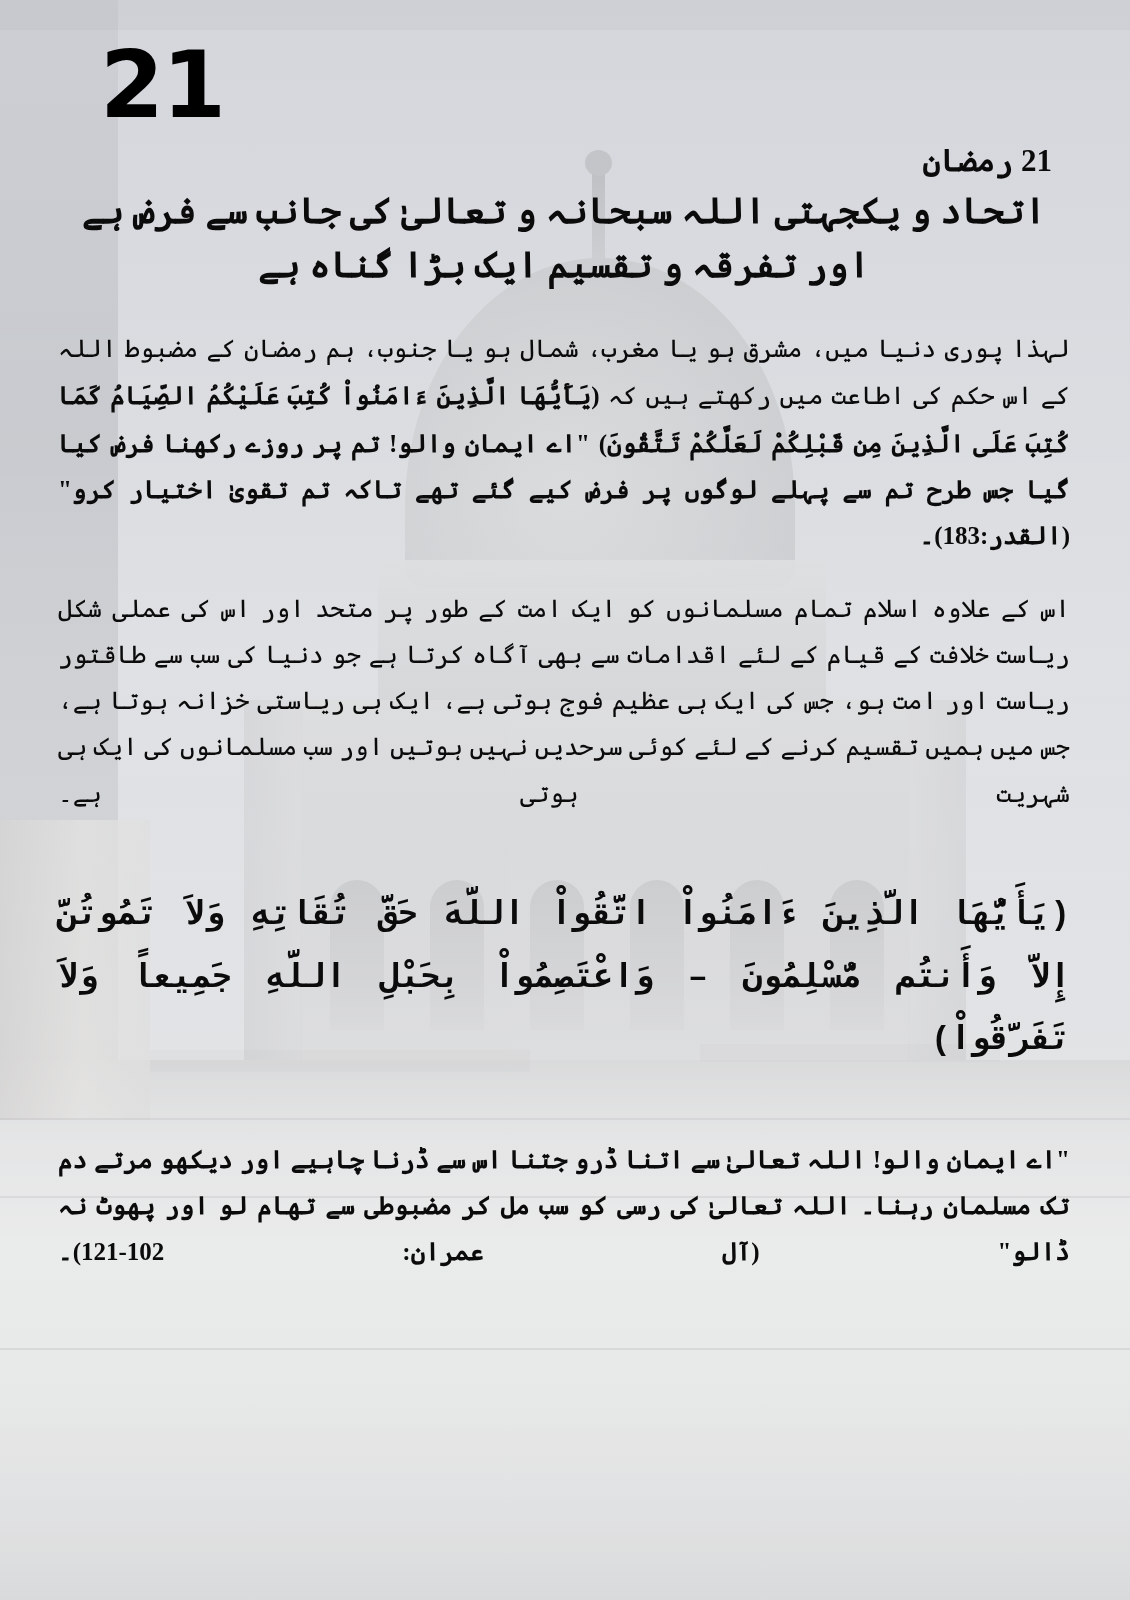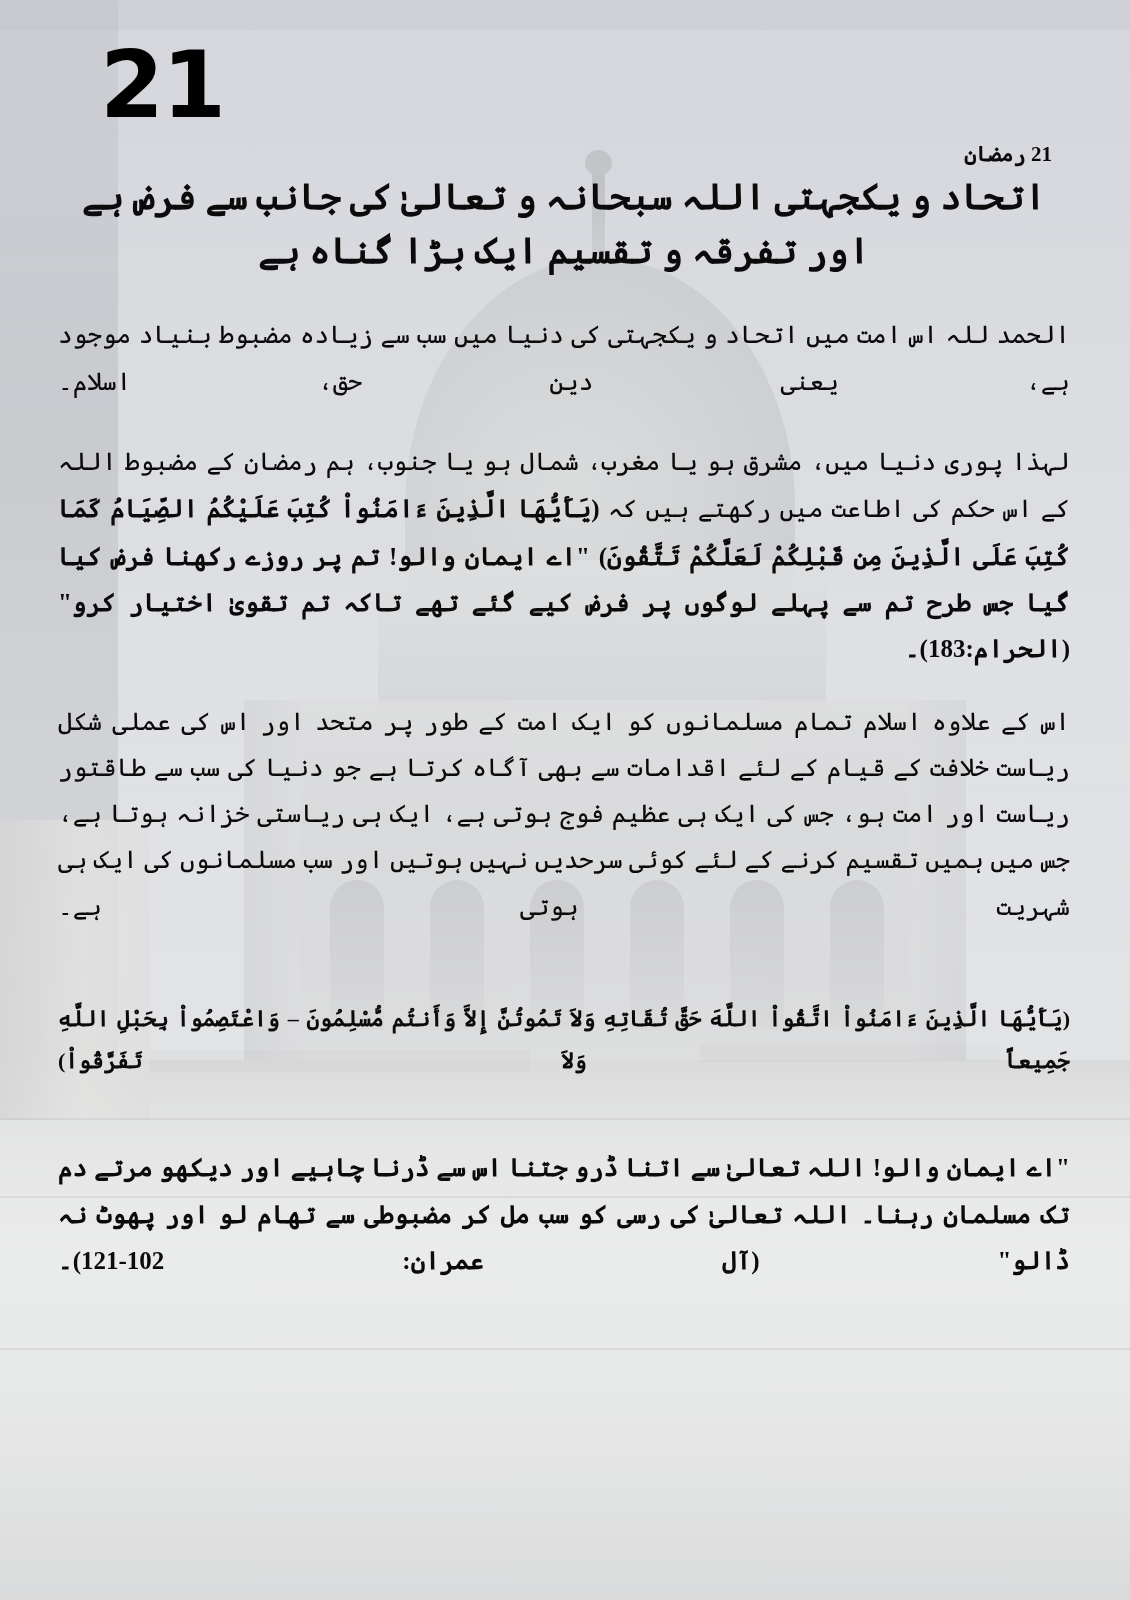--- a/index.html
+++ b/index.html
@@ -201,21 +201,21 @@
   .basmala {
     text-align: center;
     font-size: 25px;
     line-height: 1.5;
     margin: 0 0 14px 0;
     font-family: "Liberation Serif", "DejaVu Serif", serif;
   }
 
   .hijri-date {
     text-align: right;
-    font-size: 21px;
+    font-size: 31px;
     font-weight: bold;
     margin: 0 18px 2px 0;
     line-height: 1.35;
   }
 
   .headline {
     text-align: center;
     font-size: 36px;
     font-weight: bold;
     line-height: 1.5;
@@ -237,27 +237,28 @@
   .verse {
     font-size: 25px;
     line-height: 1.9;
     font-weight: bold;
     text-align: justify;
     text-align-last: justify;
     letter-spacing: .3px;
   }
 
   .block-verse {
-    font-size: 22px;
+    font-size: 33px;
     line-height: 1.9;
     font-weight: bold;
     text-align: justify;
     text-align-last: justify;
     margin: 0 0 30px 0;
     letter-spacing: .3px;
+    font-family: Liberation Mono, monospace;
   }
 
   .translation {
     font-weight: bold;
   }
   .spacer-md { height: 34px; }
 </style>
 </head>
 <body>
 
@@ -291,27 +292,26 @@
 
     <div class="page-number">21</div>
 
     <div class="doc">
 
 
       <div class="hijri-date">21 رمضان</div>
 
       <h1 class="headline">اتحاد و یکجہتی اللہ سبحانہ و تعالیٰ کی جانب سے فرض ہے اور تفرقہ و تقسیم ایک بڑا گناہ ہے</h1>
 
-      <p class="para">الحمد للہ اس امت میں اتحاد و یکجہتی کی دنیا میں سب سے زیادہ مضبوط بنیاد موجود ہے، یعنی دین حق، اسلام۔</p>
 
       <p class="para para-tight">
         <span>لہذا پوری دنیا میں، مشرق ہو یا مغرب، شمال ہو یا جنوب، ہم رمضان کے مضبوط اللہ کے اس حکم کی اطاعت میں رکھتے ہیں کہ</span>
         <span class="verse">(يَأَيُّهَا الَّذِينَ ءَامَنُواْ كُتِبَ عَلَيْكُمُ الصِّيَامُ كَمَا كُتِبَ عَلَى الَّذِينَ مِن قَبْلِكُمْ لَعَلَّكُمْ تَتَّقُونَ)</span>
         <span class="translation">"اے ایمان والو! تم پر روزے رکھنا فرض کیا گیا جس طرح تم سے پہلے لوگوں پر فرض کیے گئے تھے تاکہ تم تقویٰ اختیار کرو"</span>
-        <span class="translation">(الحرام:183)۔</span>
+        <span class="translation">(القدر:183)۔</span>
       </p>
 
 
       <p class="para">اس کے علاوہ اسلام تمام مسلمانوں کو ایک امت کے طور پر متحد اور اس کی عملی شکل ریاست خلافت کے قیام کے لئے اقدامات سے بھی آگاہ کرتا ہے جو دنیا کی سب سے طاقتور ریاست اور امت ہو، جس کی ایک ہی عظیم فوج ہوتی ہے، ایک ہی ریاستی خزانہ ہوتا ہے، جس میں ہمیں تقسیم کرنے کے لئے کوئی سرحدیں نہیں ہوتیں اور سب مسلمانوں کی ایک ہی شہریت ہوتی ہے۔</p>
 
 
       <div class="spacer-md"></div>
 
       <p class="block-verse">(يَأَيُّهَا الَّذِينَ ءَامَنُواْ اتَّقُواْ اللَّهَ حَقَّ تُقَاتِهِ وَلاَ تَمُوتُنَّ إِلاَّ وَأَنتُم مُّسْلِمُونَ – وَاعْتَصِمُواْ بِحَبْلِ اللَّهِ جَمِيعاً وَلاَ تَفَرَّقُواْ)</p>
 

